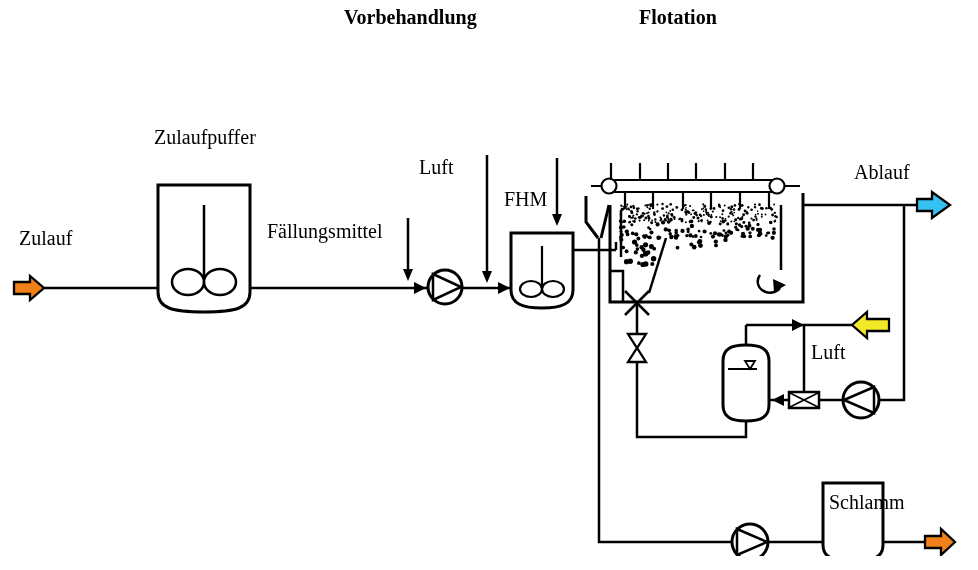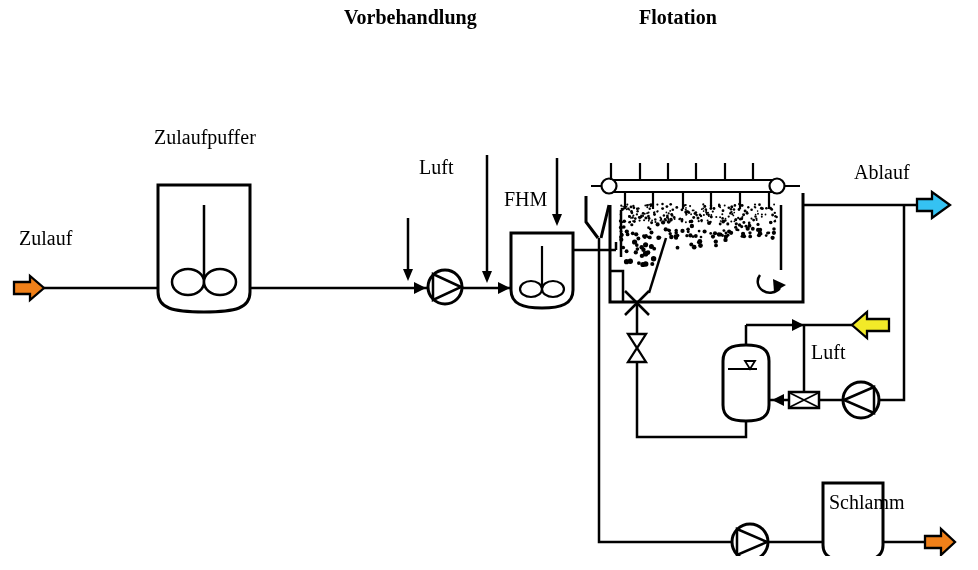--- a/index.html
+++ b/index.html
@@ -491,18 +491,19 @@
     <polygon points="14,282 30,282 30,276 44,288 30,300 30,294 14,294" stroke="#000" stroke-width="2.3" fill="#F08019"></polygon>
     <polygon points="917,199 932,199 932,192 950,205 932,218 932,211 917,211" stroke="#000" stroke-width="2.3" fill="#35C2F2"></polygon>
     <polygon points="889,319 867,319 867,312 852,325 867,338 867,331 889,331" stroke="#000" stroke-width="2.3" fill="#F2EA28"></polygon>
     <polygon points="925,536 941,536 941,529 955,542 941,555 941,548 925,548" stroke="#000" stroke-width="2.3" fill="#F08019"></polygon>
   </svg>
 
   <div class="lbl bold" style="left:344px;top:6px;">Vorbehandlung</div>
   <div class="lbl bold" style="left:639px;top:6px;">Flotation</div>
   <div class="lbl" style="left:19px;top:227px;">Zulauf</div>
   <div class="lbl" style="left:154px;top:126px;">Zulaufpuffer</div>
+  <div class="lbl" style="left:267px;top:220px;">Fällungsmittel</div>
   <div class="lbl" style="left:419px;top:156px;">Luft</div>
   <div class="lbl" style="left:504px;top:188px;">FHM</div>
   <div class="lbl" style="left:854px;top:161px;">Ablauf</div>
   <div class="lbl" style="left:811px;top:341px;">Luft</div>
   <div class="lbl" style="left:829px;top:451px;margin-top:40px;">Schlamm</div>
 </div>
 
 </body></html>

